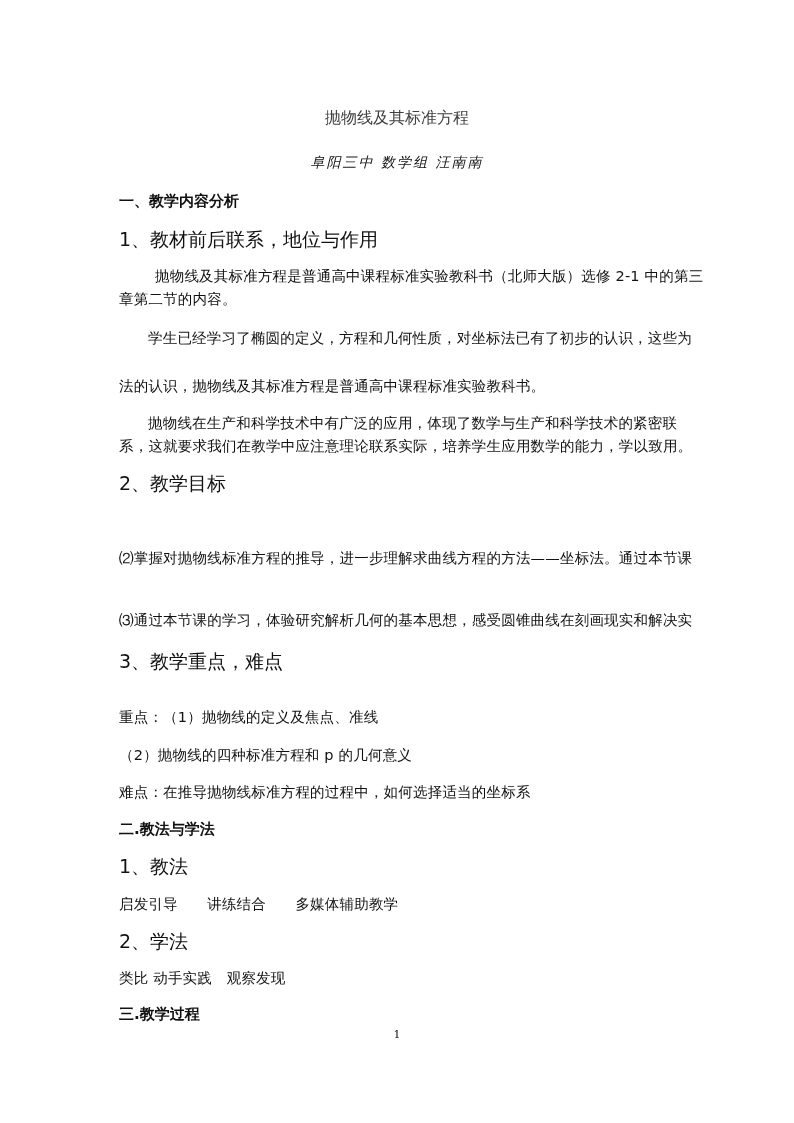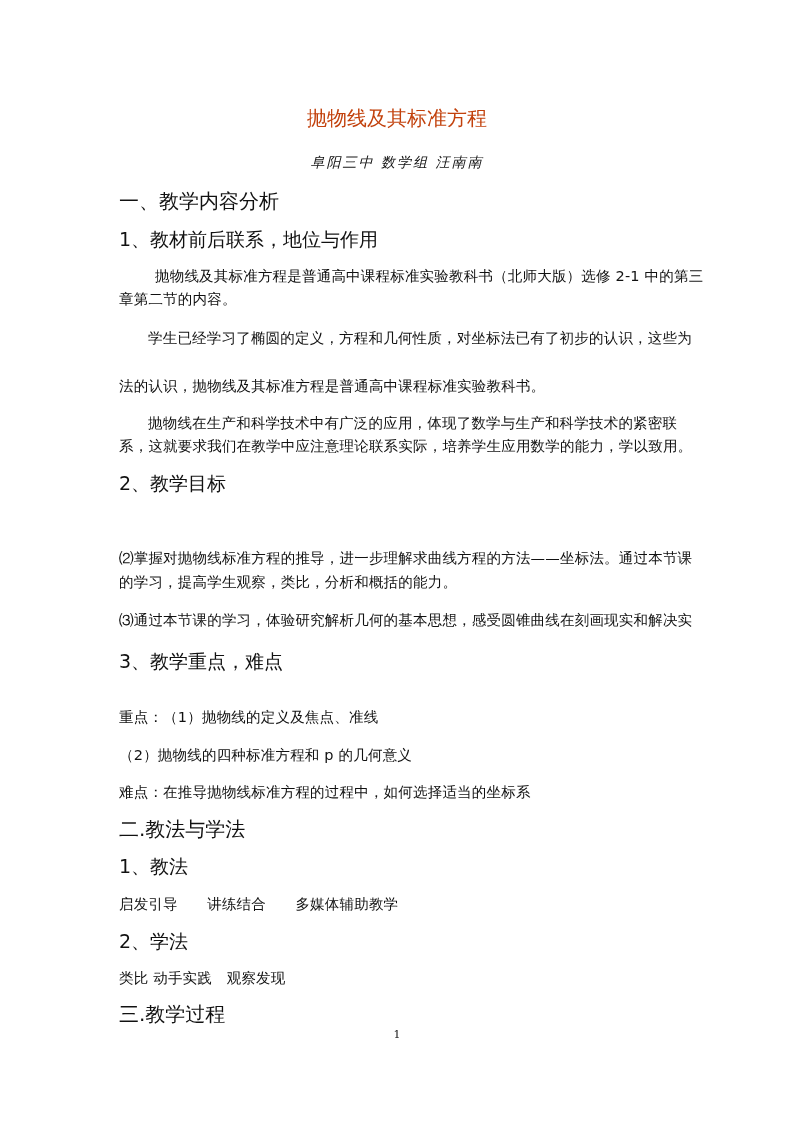--- a/index.html
+++ b/index.html
@@ -1,24 +1,24 @@
 <!DOCTYPE html>
 <html><head>
 <meta charset="utf-8">
 <style>
   html, body { margin: 0; padding: 0; background: #ffffff; }
   body { width: 794px; height: 1123px; position: relative; overflow: hidden;
          font-family: "DejaVu Sans", "Liberation Sans", sans-serif; color: #111; }
   .page { position: absolute; left: 0; top: 0; width: 794px; height: 1123px; background: #fff; }
   .ln { position: absolute; left: 119px; white-space: nowrap; font-size: 14.5px; line-height: 18px; }
   .title { position: absolute; left: 0; width: 794px; top: 106px; text-align: center;
-           font-size: 20px; line-height: 24px; color: #c2410c; }
+           font-size: 16px; line-height: 24px; color: #404040; }
   .subtitle { position: absolute; left: 0; width: 794px; top: 154px; text-align: center;
               font-family: "DejaVu Serif", "Liberation Serif", serif; font-size: 14px; letter-spacing: 2px; font-style: italic; }
-  .h1 { font-weight: normal; font-size: 20px; }
+  .h1 { font-weight: bold; font-size: 15px; }
   .h2 { font-weight: normal; font-size: 19px; }
   .para { font-size: 14.5px; letter-spacing: 0.2px; }
   .pagenum { position: absolute; left: 0; width: 794px; top: 1028px; text-align: center;
              font-family: "DejaVu Serif", "Liberation Serif", serif; font-size: 11px; }
 </style>
 </head>
 <body>
 
 <div class="page">
 
@@ -32,21 +32,20 @@
   <div class="ln para" style="top:290px">章第二节的内容。</div>
 
   <div class="ln para" style="top:329px; left:148px">学生已经学习了椭圆的定义，方程和几何性质，对坐标法已有了初步的认识，这些为</div>
   <div class="ln para" style="top:377px">法的认识，抛物线及其标准方程是普通高中课程标准实验教科书。</div>
 
   <div class="ln para" style="top:414px; left:148px">抛物线在生产和科学技术中有广泛的应用，体现了数学与生产和科学技术的紧密联</div>
   <div class="ln para" style="top:437px">系，这就要求我们在教学中应注意理论联系实际，培养学生应用数学的能力，学以致用。</div>
 
   <div class="ln h2" style="top:474px">2、教学目标</div>
   <div class="ln para" style="top:549px">⑵掌握对抛物线标准方程的推导，进一步理解求曲线方程的方法——坐标法。通过本节课</div>
-  <div class="ln para" style="top:573px">的学习，提高学生观察，类比，分析和概括的能力。</div>
   <div class="ln para" style="top:611px">⑶通过本节课的学习，体验研究解析几何的基本思想，感受圆锥曲线在刻画现实和解决实</div>
 
   <div class="ln h2" style="top:652px">3、教学重点，难点</div>
   <div class="ln para" style="top:708px">重点：（1）抛物线的定义及焦点、准线</div>
   <div class="ln para" style="top:746px">（2）抛物线的四种标准方程和 p 的几何意义</div>
   <div class="ln para" style="top:783px">难点：在推导抛物线标准方程的过程中，如何选择适当的坐标系</div>
 
   <div class="ln h1" style="top:820px">二.教法与学法</div>
   <div class="ln h2" style="top:857px">1、教法</div>
   <div class="ln para" style="top:895px">启发引导　　讲练结合　　多媒体辅助教学</div>

